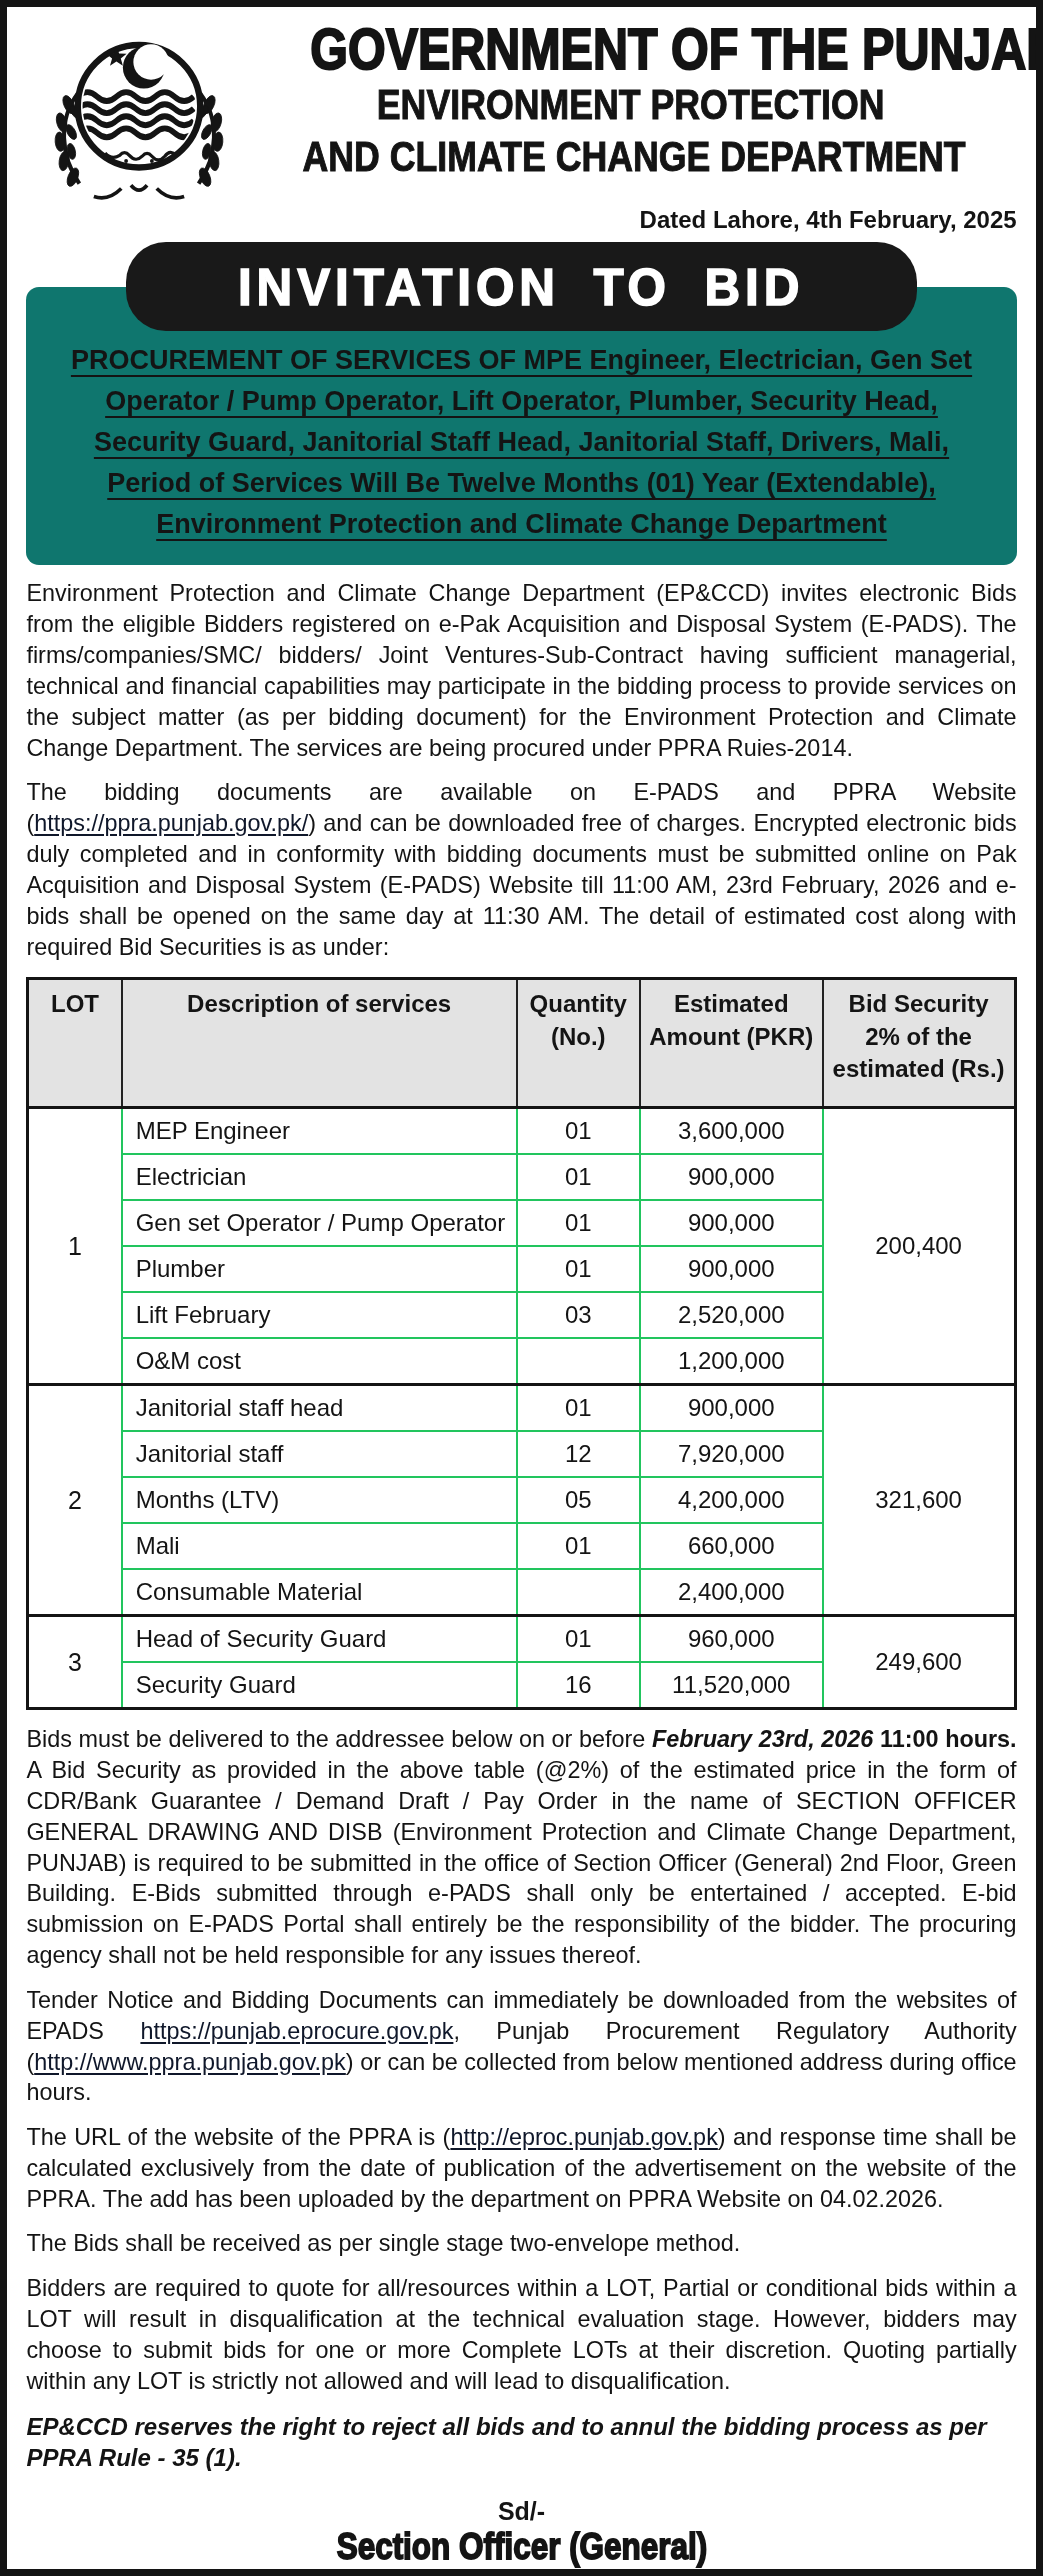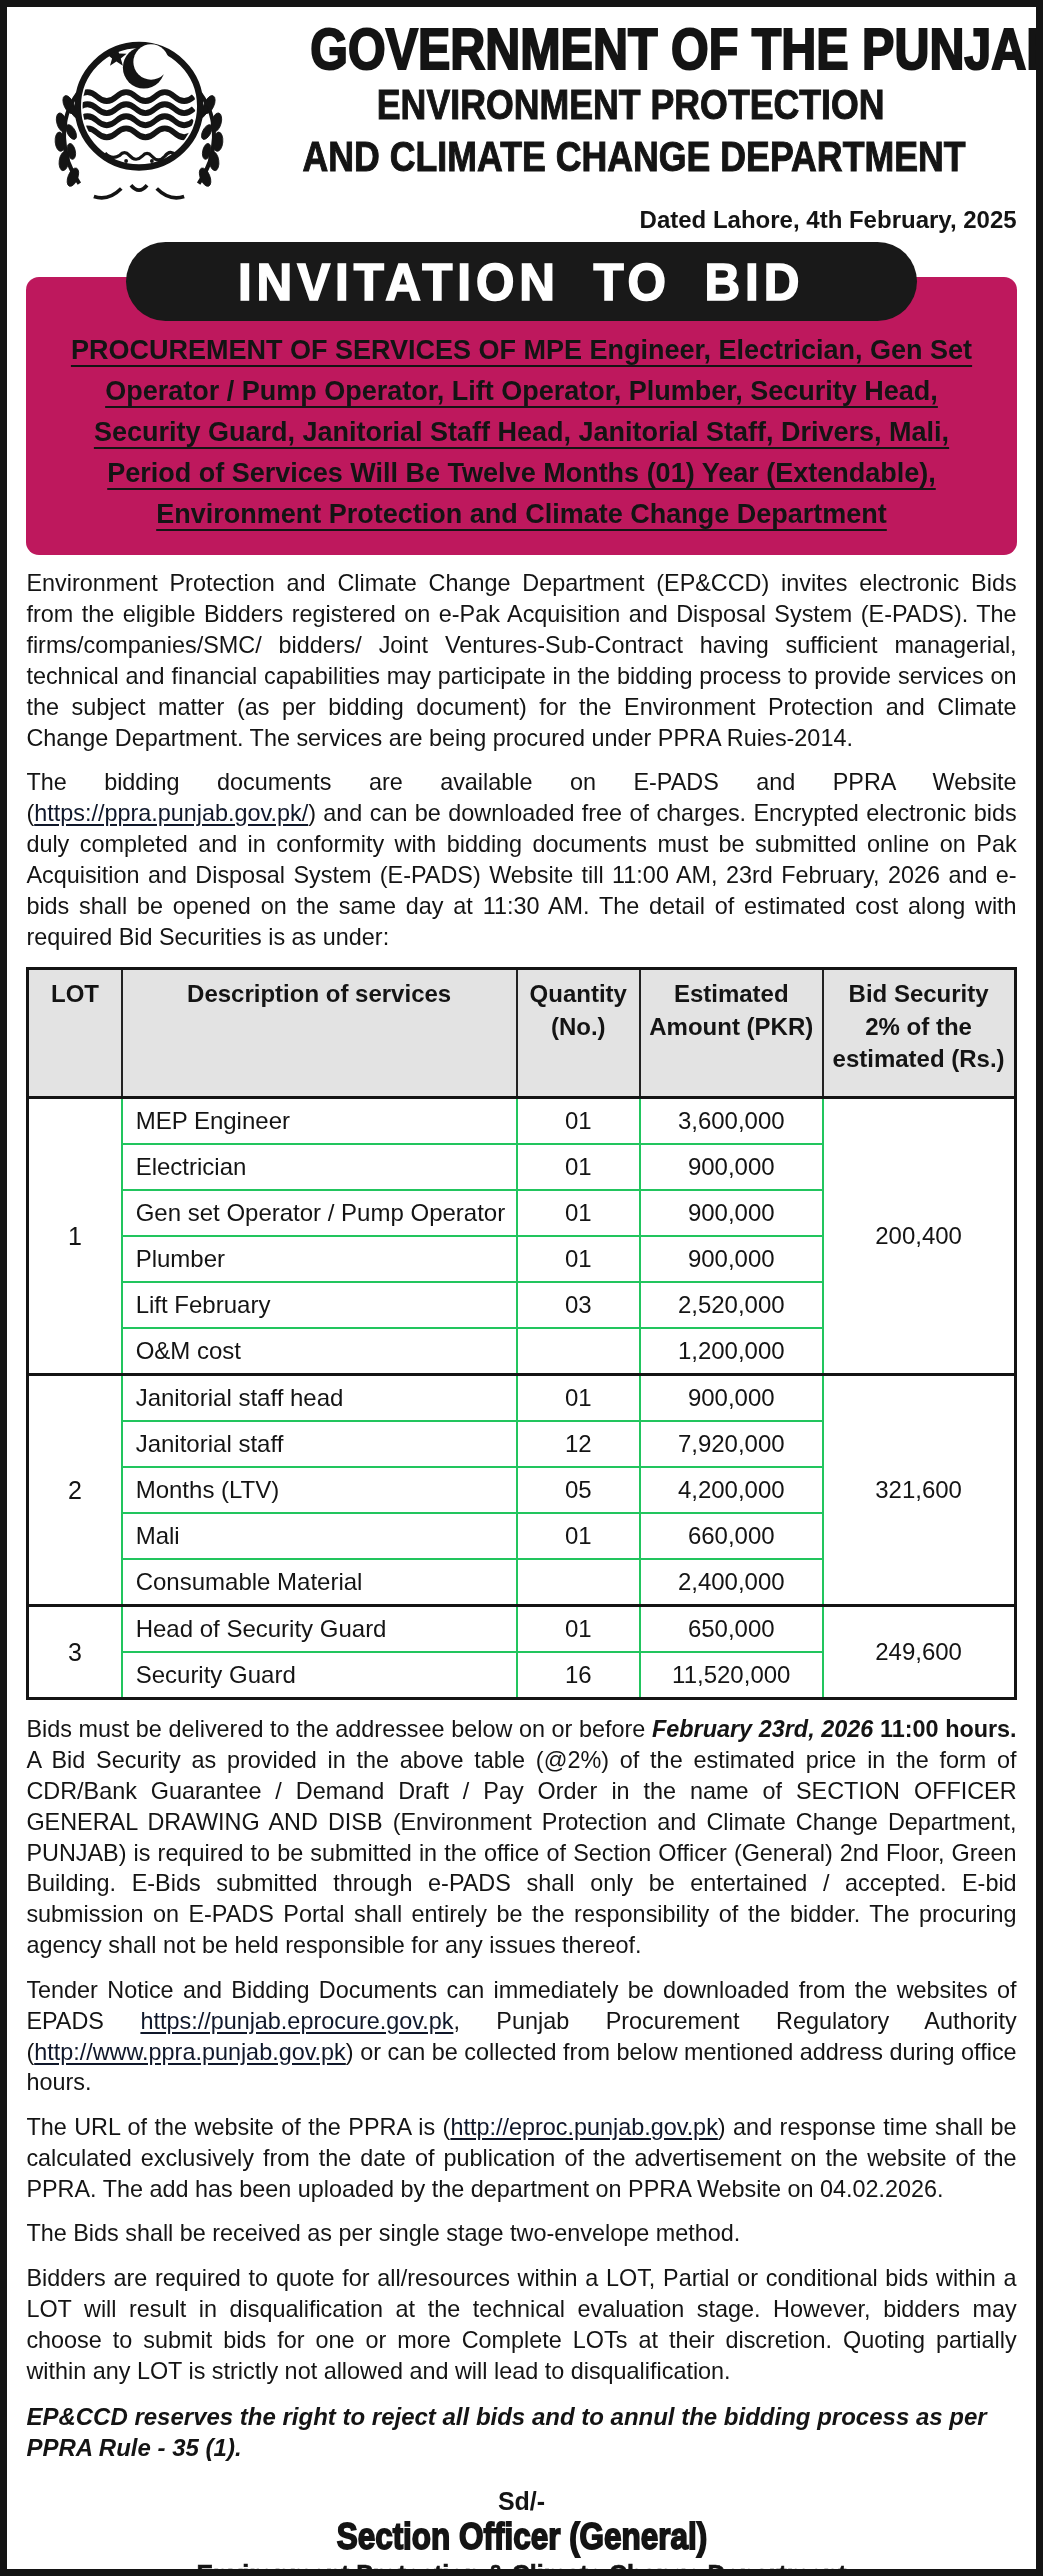--- a/index.html
+++ b/index.html
@@ -18,33 +18,33 @@
   .header{position:relative;min-height:184px;}
   .logo{position:absolute;left:4.8px;top:1.6px;width:216px;height:183px;}
   .titles{margin-left:218px;text-align:center;}
   .cond{display:inline-block;transform:scaleX(0.85);transform-origin:center;white-space:nowrap;}
   .t1{font-size:57px;font-weight:bold;line-height:1.04;letter-spacing:0px;-webkit-text-stroke:2.1px #141414;}
   .t2,.t3{font-size:42px;font-weight:bold;line-height:1.22;-webkit-text-stroke:1px #141414;}
   .dated{ text-align:right;font-size:24px;font-weight:bold;margin-top:2px;}
   
   .banner{
     position:relative;z-index:2;
-    width:791px;height:79px;margin:8px auto -44px auto;
+    width:791px;height:89px;margin:8px auto -44px auto;
     background:#191919;border-radius:40px;
     display:flex;align-items:center;justify-content:center;
   }
   .banner-text{
     color:#ffffff;font-size:52px;font-weight:bold;
     letter-spacing:0.10em;word-spacing:0.30em;
     -webkit-text-stroke:1.6px #ffffff;
     transform:scaleX(0.95);white-space:nowrap;
   }
   
   .subject-box{
-    background:#be185d;border-radius:13px;
+    background:#0f766e;border-radius:13px;
     padding:53px 24px 19.4px 24px;
     text-align:center;
   }
   .subject-text{
     font-size:27px;font-weight:bold;line-height:1.52;
     text-decoration:underline;text-decoration-thickness:2px;text-underline-offset:5.7px;
   }
   
   .para{font-size:23.4px;line-height:1.32;text-align:justify;margin:13.7px 0 0 0;}
   .seg-bi{font-weight:bold;font-style:italic;}
@@ -237,21 +237,21 @@
       <tr>
         <td class="c-desc">Consumable Material</td>
         <td></td>
         <td>2,400,000</td>
       </tr>
 
       <tr class="lot-start">
         <td class="c-lot" rowspan="2">3</td>
         <td class="c-desc">Head of Security Guard</td>
         <td>01</td>
-        <td>650,000</td>
+        <td>960,000</td>
         <td rowspan="2">249,600</td>
       </tr>
       <tr>
         <td class="c-desc">Security Guard</td>
         <td>16</td>
         <td>11,520,000</td>
       </tr>
     </tbody>
   </table>
 

